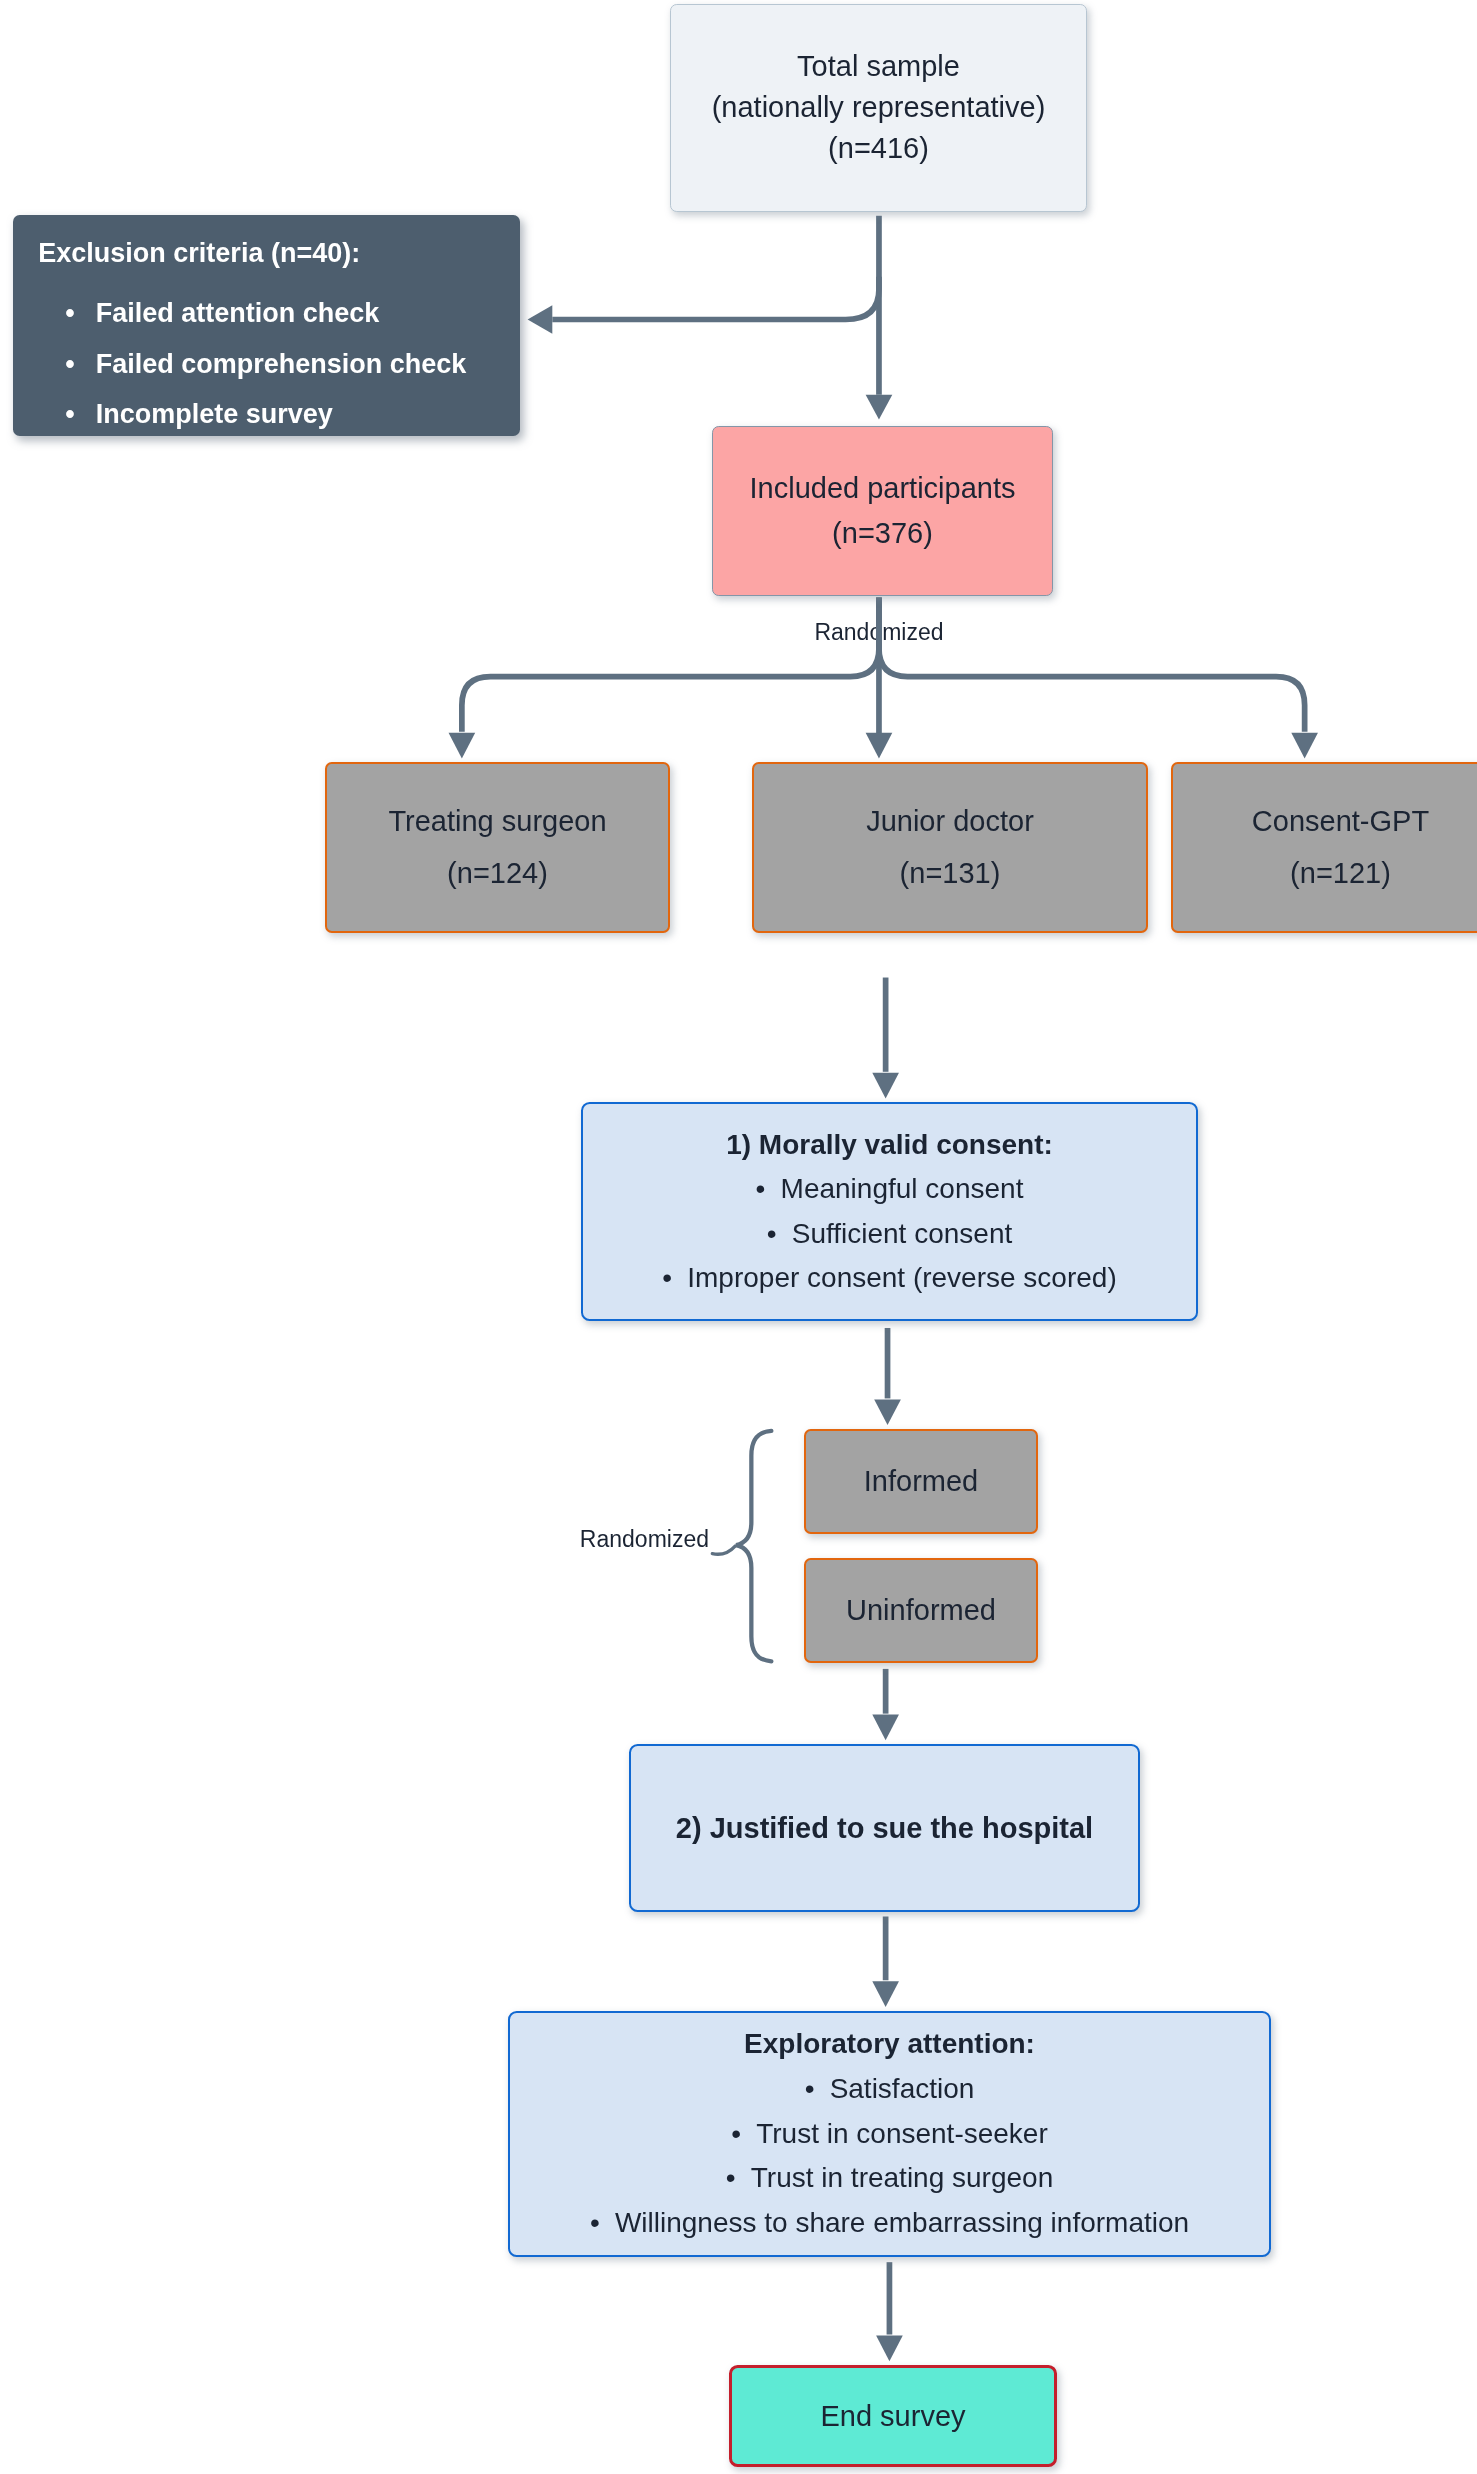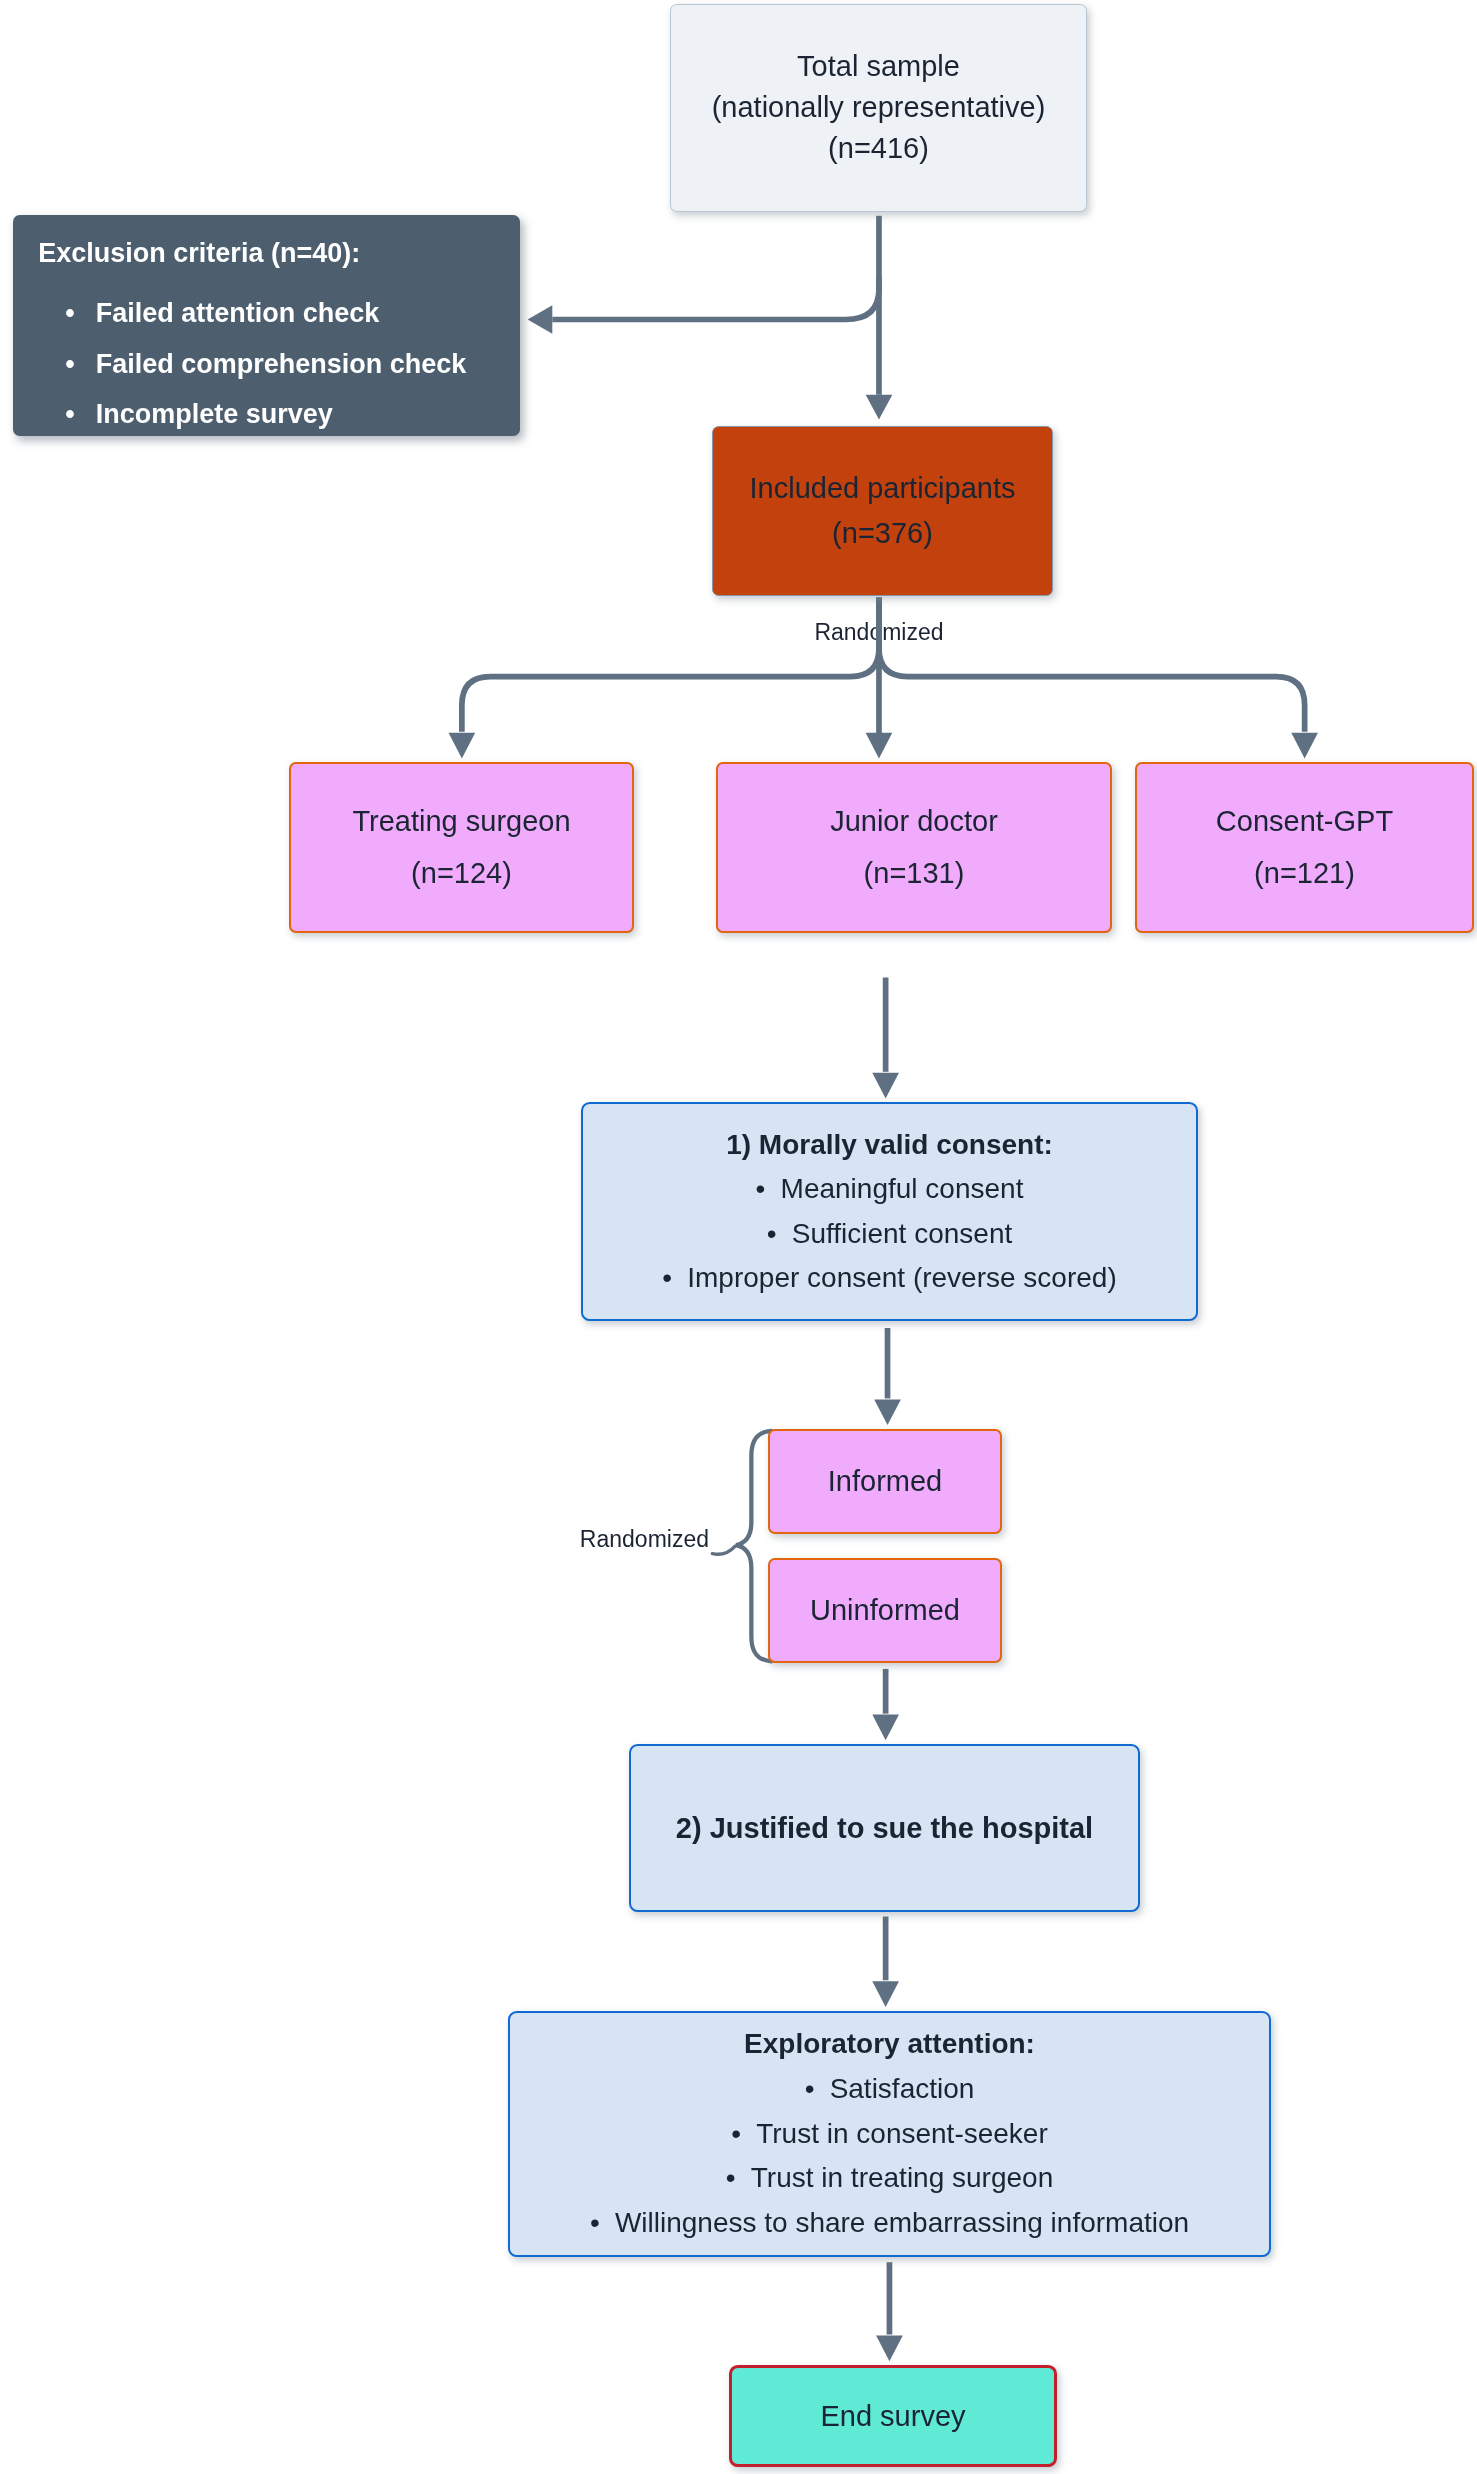--- a/index.html
+++ b/index.html
@@ -20,24 +20,24 @@
     align-items:center;
     justify-content:center;
     text-align:center;
     border-radius:6.7px;
     box-shadow:2.9px 3.8px 7.6px rgba(122,134,147,0.38);
     font-size:29px;
     line-height:1.45;
   }
   
   .node-top{ background:#eef2f6; border:1.9px solid #b7c6d2; }
-  .node-neutral{ background:#c2410c; border:1.9px solid #8496a8; }
+  .node-neutral{ background:#fca5a5; border:1.9px solid #8496a8; }
   .node-dark{ background:#4d5e6e; color:#ffffff; align-items:flex-start; text-align:left;
               padding:19px 25px; box-shadow:3.8px 4.8px 8.6px rgba(110,122,135,0.5); }
-  .node-arm{ background:#f0abfc; border:2.9px solid #e2660e; line-height:1.78; }
+  .node-arm{ background:#a3a3a3; border:2.9px solid #e2660e; line-height:1.78;margin-left:36px; }
   .node-blue{ background:#d7e4f4; border:2.9px solid #1169d2; border-radius:8.6px; }
   .node-end{ background:#5eead4; border:3.8px solid #c41f2c; border-radius:8.6px; }
 
   
   .total{ left:670px; top:3.8px; width:417px; height:208px; line-height:1.42; }
   .exclusion{ left:13.3px; top:215px; width:507px; height:221px; justify-content:flex-start; }
   .included{ left:712px; top:426px; width:341px; height:170px; line-height:1.55; }
   .arm-treating{ left:289px; top:762px; width:345px; height:171px; }
   .arm-junior{ left:716px; top:762px; width:396px; height:171px; }
   .arm-consent{ left:1135px; top:762px; width:339px; height:171px; }

